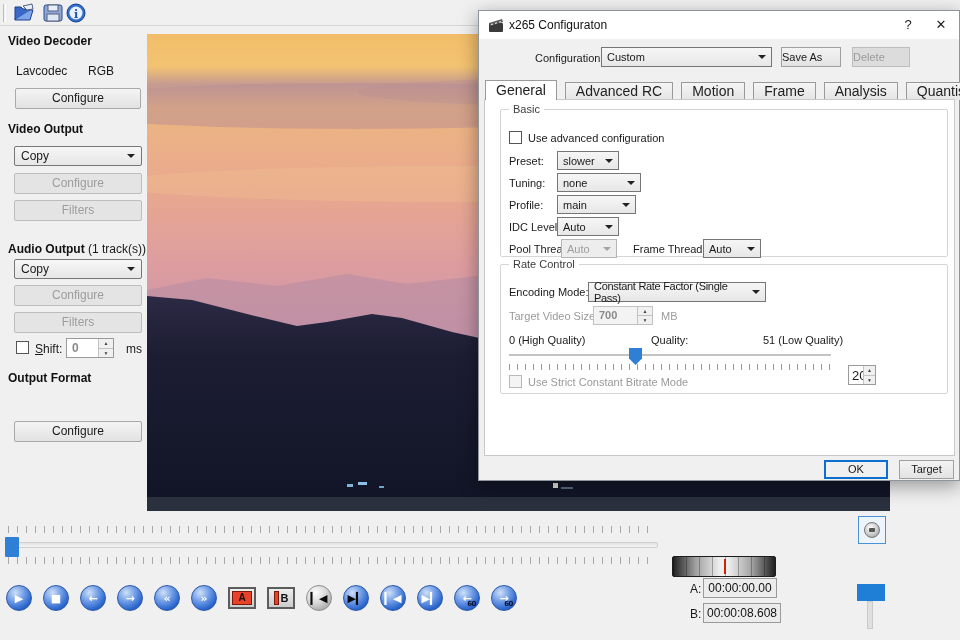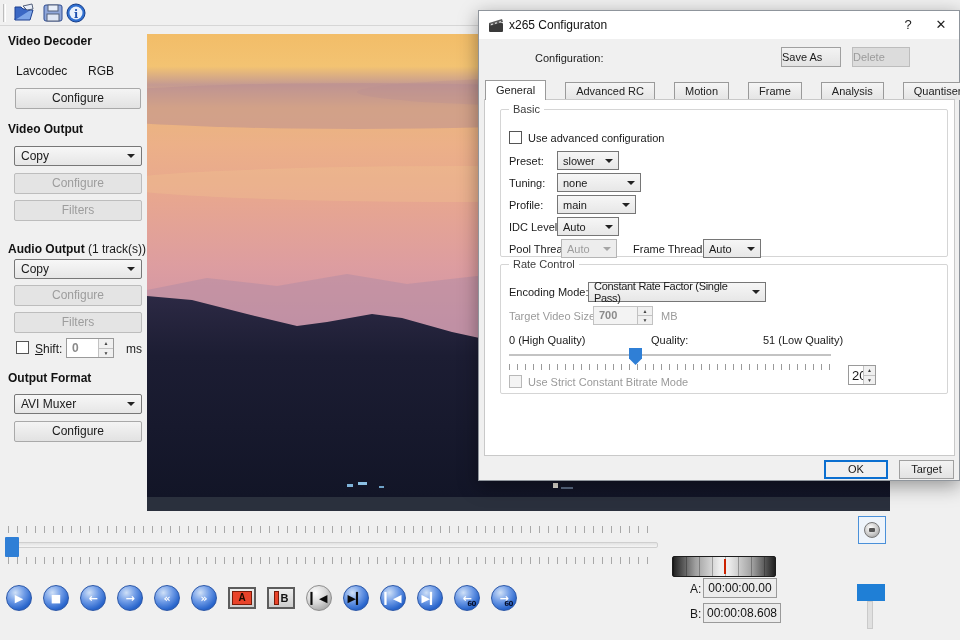--- a/index.html
+++ b/index.html
@@ -45,21 +45,21 @@
   .dlbl { font-size:11px; color:#1a1a1a; }
   .dlbl.gray { color:#9a9a9a; }
   .dcombo { background:linear-gradient(#f6f6f6,#e7e7e7); border:1px solid #767676; display:flex; align-items:center; justify-content:space-between; padding:0 5px; font-size:11px; }
   .dcombo .caret { width:0; height:0; border:4px solid transparent; border-top-color:#222; margin-top:4px; }
   .dcombo.disabled { background:#ededed; color:#9d9d9d; border-color:#b5b5b5; }
   .dcombo.disabled .caret { border-top-color:#a5a5a5; }
   .dbtn { background:linear-gradient(#f3f3f3,#e3e3e3); border:1px solid #a0a0a0; font-size:11px; }
   .dbtn.disabled { background:#dcdcdc; color:#9b9b9b; border-color:#bdbdbd; }
   
   #tabbar { left:6px; top:70px; height:19px; display:flex; align-items:flex-end; }
-  .tab { height:18px; padding:0 10px; background:linear-gradient(#f5f5f5,#e4e4e4); border:1px solid #9a9a9a; border-bottom:none; font-size:11px; line-height:17px; color:#222; margin-right:19px; cursor:pointer; white-space:nowrap; }
+  .tab { height:18px; padding:0 10px; background:linear-gradient(#f5f5f5,#e4e4e4); border:1px solid #9a9a9a; border-bottom:none; font-size:14px; line-height:17px; color:#222; margin-right:8px; cursor:pointer; white-space:nowrap; }
   .tab.active { height:20px; background:#fff; line-height:19px; position:relative; z-index:2; }
   #tabpage { left:5px; top:88px; width:471px; height:357px; background:#ffffff; border:1px solid #c9c9c9; }
   .group { position:absolute; border:1px solid #d5d5d5; border-radius:2px; }
   .group > .glabel { position:absolute; top:-7px; left:8px; background:#fff; padding:0 4px; font-size:11px; color:#3c3c3c; }
   
   .ticks { background:repeating-linear-gradient(90deg,#9a9a9a 0 1px,transparent 1px 8px); }
   .qhandle { background:#2f7fd6; clip-path:polygon(0 0,100% 0,100% 62%,50% 100%,0 62%); }
   
   #ok-btn { border:2px solid #0b6fd0; background:#f0f0f0; font-size:11px; text-align:center; line-height:15px; }
   #cancel-btn { border:1px solid #a0a0a0; background:linear-gradient(#f3f3f3,#e3e3e3); font-size:11px; text-align:center; line-height:17px; }
@@ -149,24 +149,20 @@
   <div class="abs spin" style="left:66px; top:338px; width:48px; height:20px;">
     <span class="val gray">0</span>
     <span class="sbtns">
         <span class="sb">▲</span>
         <span class="sb">▼</span>
       </span>
   </div>
   <div class="abs" style="left:126px; top:342px;">ms</div>
 
   <div class="abs sec-title" style="left:8px; top:371px;">Output Format</div>
-  <div class="abs combo" style="left:14px; top:394px; width:128px; height:20px;">
-    <span>AVI Muxer</span>
-    <span class="caret"></span>
-  </div>
   <div class="abs btn" style="left:14px; top:421px; width:128px; height:21px;">Configure</div>
 </div>
 
 <div id="video" class="abs">
   <svg width="743" height="463" viewBox="0 0 743 463" preserveAspectRatio="none">
     <defs>
       <linearGradient id="mgrad" x1="0" y1="0" x2="0" y2="1">
         <stop offset="0" stop-color="#2c2944"></stop>
           <stop offset="0.3" stop-color="#1c1d33"></stop>
           <stop offset="1" stop-color="#121527"></stop>
@@ -193,20 +189,24 @@
       <path d="M0 4 L13 0 L14 3 L1 7 Z" fill="#5a5a5a"></path>
       <path d="M2 5.6 L4 5 M6 4.4 L8 3.8 M10 3.2 L12 2.6" stroke="#ddd" stroke-width="1.2"></path>
     </svg>
     <span id="dlg-title" class="abs">x265 Configuraton</span>
     <span class="abs dlg-sys" style="left:420px;">?</span>
     <span class="abs dlg-sys" style="left:453px;">✕</span>
   </div>
 
   <div id="dlg-cfgrow" class="abs">
     <span class="abs dlbl" style="left:56px; top:13px;">Configuration:</span>
+    <div class="abs dcombo" style="left:122px; top:8px; width:171px; height:20px;">
+      <span>Custom</span>
+      <span class="caret"></span>
+    </div>
     <div class="abs dbtn" style="left:302px; top:8px; width:60px; height:20px; line-height:18px;">Save As</div>
     <div class="abs dbtn disabled" style="left:373px; top:8px; width:58px; height:20px; line-height:18px;">Delete</div>
   </div>
 
   <div id="tabbar" class="abs">
     <div class="tab active">General</div>
     <div class="tab">Advanced RC</div>
     <div class="tab">Motion</div>
     <div class="tab">Frame</div>
     <div class="tab">Analysis</div>

